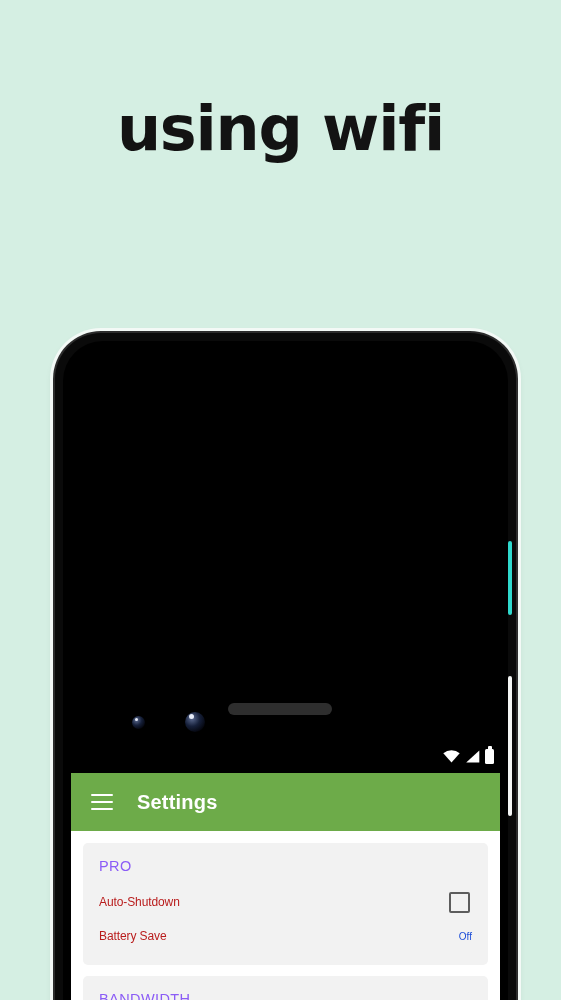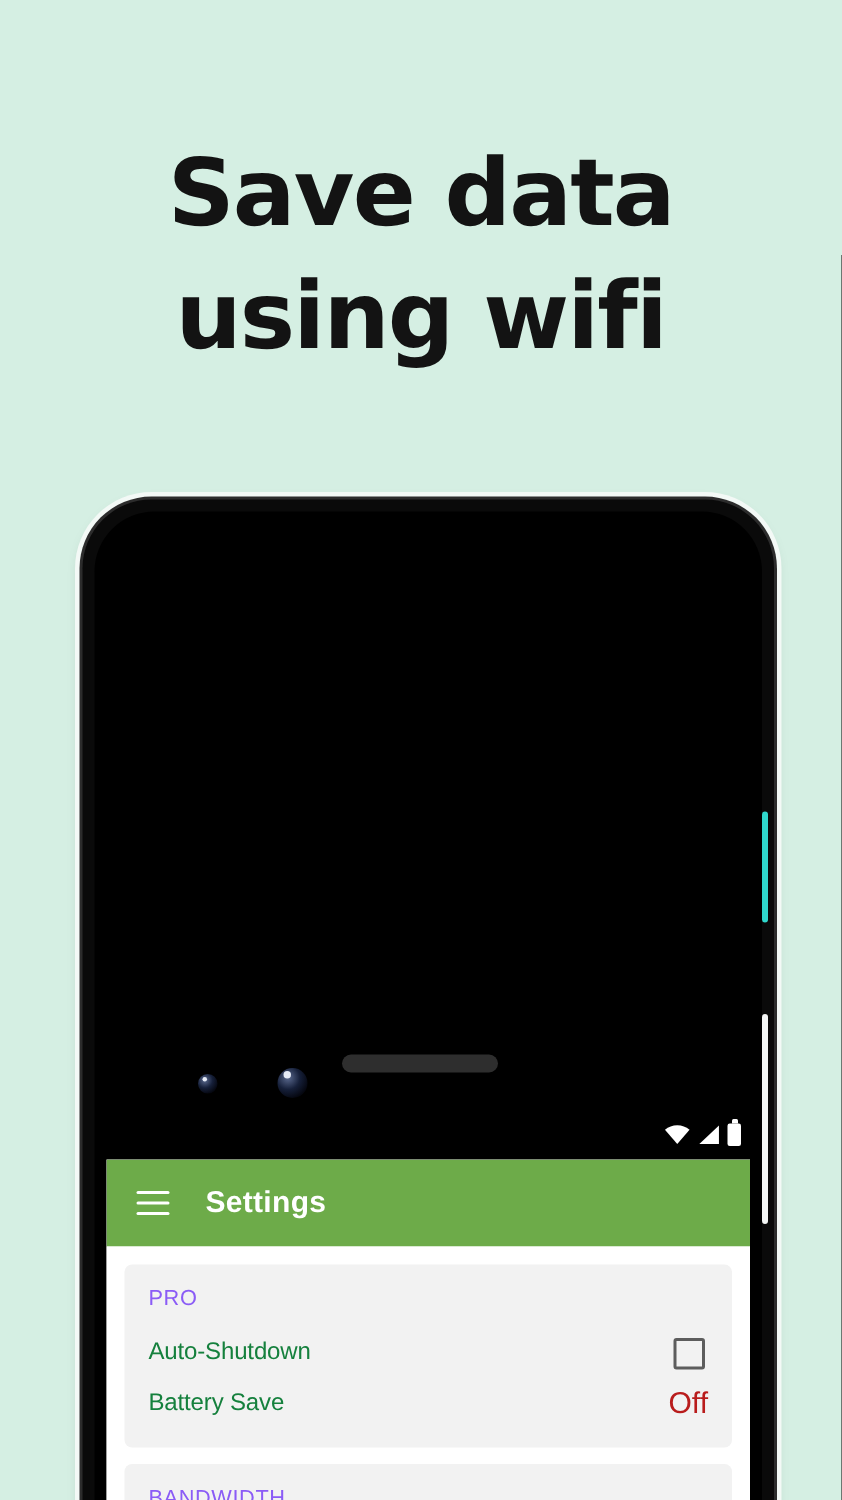--- a/index.html
+++ b/index.html
@@ -144,27 +144,27 @@
     padding: 4px 0 11px 0;
   }
   .row {
     display: flex;
     align-items: center;
     justify-content: space-between;
     min-height: 34px;
     padding: 1px 0;
   }
   .row-label {
-    color: #15803d;
-    font-size: 16px;
+    color: #b91c1c;
+    font-size: 12px;
     letter-spacing: -.1px;
   }
   .row-value {
-    color: #b91c1c;
-    font-size: 20px;
+    color: #1d4ed8;
+    font-size: 10px;
     margin-left: 28px;
   }
 
   .cb {
     width: 21px; height: 21px;
     border: 2px solid #5d5d5d;
     border-radius: 2px;
     background: transparent;
     cursor: pointer;
     margin-right: 2px;
@@ -176,21 +176,20 @@
     width: 4px;
     border-radius: 2px;
   }
   .side-power { left: 508px; top: 541px; height: 74px; background: #2fd8cd; }
   .side-volume { left: 508px; top: 676px; height: 140px; background: #f4f6f5; }
 </style>
 </head>
 <body>
 
 <div class="headline">
-  <span class="l1">Save data</span>
   <span class="l2">using wifi</span>
 </div>
 
 <div class="phone">
   <div class="phone-inner">
 
     <div class="cam small"></div>
     <div class="cam-dot s"></div>
     <div class="cam large"></div>
     <div class="cam-dot"></div>

